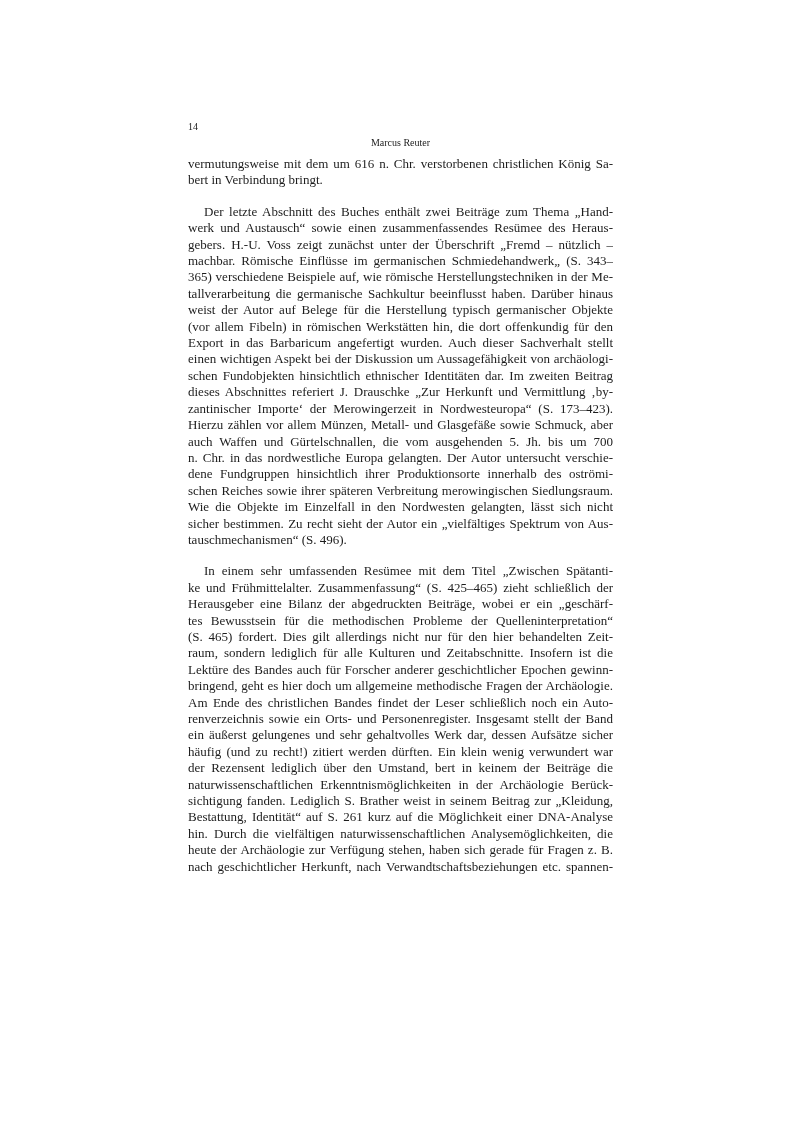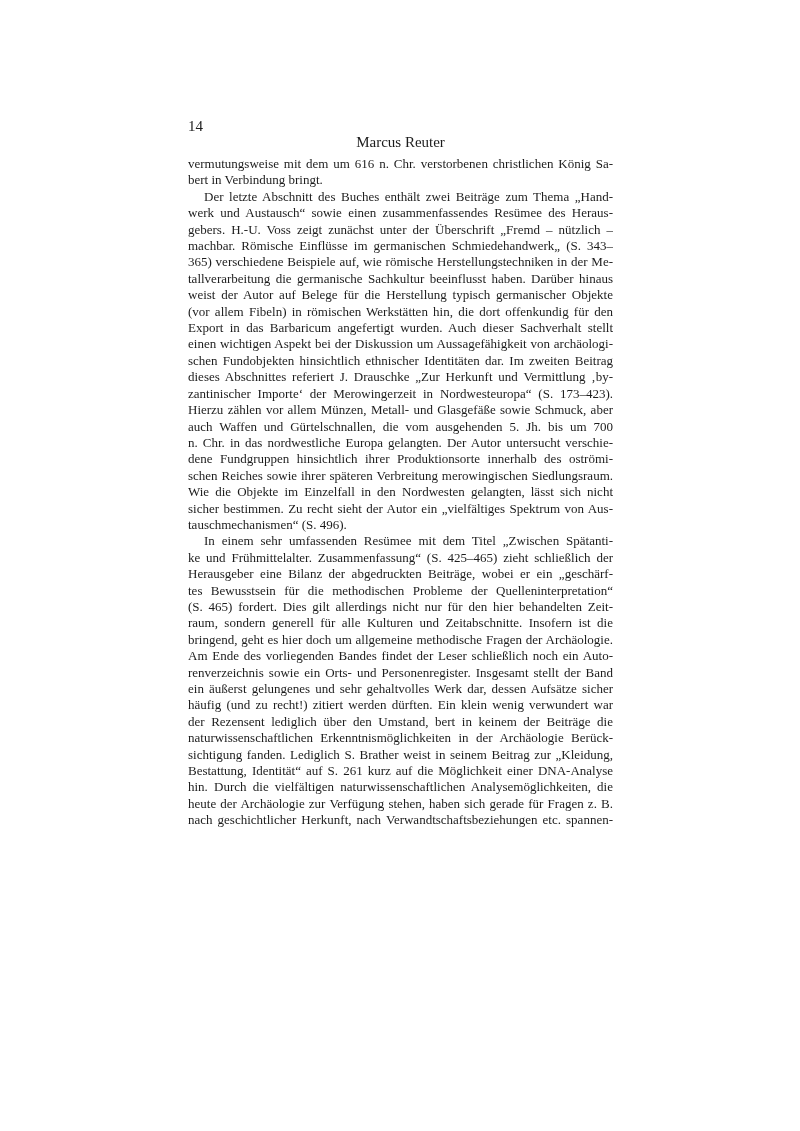--- a/index.html
+++ b/index.html
@@ -15,21 +15,21 @@
     font-family: "Liberation Serif", "DejaVu Serif", serif;
     color: var(--fg, #1c1c1c);
     overflow: hidden;
   }
   .header {
     position: absolute;
     left: 188px;
     top: 118px;
     width: 425px;
     height: 17px;
-    font-size: 15px;
+    font-size: 10px;
     line-height: 17px;
   }
   .pagenum {
     position: absolute;
     left: 0;
     top: 0;
   }
   .running {
     position: absolute;
     left: 0;
@@ -52,20 +52,21 @@
     text-align-last: justify;
     white-space: normal;
     overflow: hidden;
   }
   .text-line.lastline {
     text-align-last: left;
   }
   .text-line.indented {
     padding-left: 16px;
     width: 409px;
+    margin-top: 15px;
   }
 </style>
 </head>
 <body>
 
 <div class="page">
   <div class="header">
     <span class="pagenum">14</span>
     <span class="running">Marcus Reuter</span>
   </div>
@@ -91,23 +92,24 @@
       <div class="text-line">dene Fundgruppen hinsichtlich ihrer Produktionsorte innerhalb des oströmi-</div>
       <div class="text-line">schen Reiches sowie ihrer späteren Verbreitung merowingischen Siedlungsraum.</div>
       <div class="text-line">Wie die Objekte im Einzelfall in den Nordwesten gelangten, lässt sich nicht</div>
       <div class="text-line">sicher bestimmen. Zu recht sieht der Autor ein „vielfältiges Spektrum von Aus-</div>
       <div class="text-line lastline">tauschmechanismen“ (S. 496).</div>
       <div class="text-line indented">In einem sehr umfassenden Resümee mit dem Titel „Zwischen Spätanti-</div>
       <div class="text-line">ke und Frühmittelalter. Zusammenfassung“ (S. 425–465) zieht schließlich der</div>
       <div class="text-line">Herausgeber eine Bilanz der abgedruckten Beiträge, wobei er ein „geschärf-</div>
       <div class="text-line">tes Bewusstsein für die methodischen Probleme der Quelleninterpretation“</div>
       <div class="text-line">(S. 465) fordert. Dies gilt allerdings nicht nur für den hier behandelten Zeit-</div>
-      <div class="text-line">raum, sondern generell für alle Kulturen und Zeitabschnitte. Insofern ist die</div>
+      <div class="text-line">raum, sondern lediglich für alle Kulturen und Zeitabschnitte. Insofern ist die</div>
+      <div class="text-line">Lektüre des Bandes auch für Forscher anderer geschichtlicher Epochen gewinn-</div>
       <div class="text-line">bringend, geht es hier doch um allgemeine methodische Fragen der Archäologie.</div>
-      <div class="text-line">Am Ende des vorliegenden Bandes findet der Leser schließlich noch ein Auto-</div>
+      <div class="text-line">Am Ende des christlichen Bandes findet der Leser schließlich noch ein Auto-</div>
       <div class="text-line">renverzeichnis sowie ein Orts- und Personenregister. Insgesamt stellt der Band</div>
       <div class="text-line">ein äußerst gelungenes und sehr gehaltvolles Werk dar, dessen Aufsätze sicher</div>
       <div class="text-line">häufig (und zu recht!) zitiert werden dürften. Ein klein wenig verwundert war</div>
       <div class="text-line">der Rezensent lediglich über den Umstand, bert in keinem der Beiträge die</div>
       <div class="text-line">naturwissenschaftlichen Erkenntnismöglichkeiten in der Archäologie Berück-</div>
       <div class="text-line">sichtigung fanden. Lediglich S. Brather weist in seinem Beitrag zur „Kleidung,</div>
       <div class="text-line">Bestattung, Identität“ auf S. 261 kurz auf die Möglichkeit einer DNA-Analyse</div>
       <div class="text-line">hin. Durch die vielfältigen naturwissenschaftlichen Analysemöglichkeiten, die</div>
       <div class="text-line">heute der Archäologie zur Verfügung stehen, haben sich gerade für Fragen z. B.</div>
       <div class="text-line">nach geschichtlicher Herkunft, nach Verwandtschaftsbeziehungen etc. spannen-</div>

